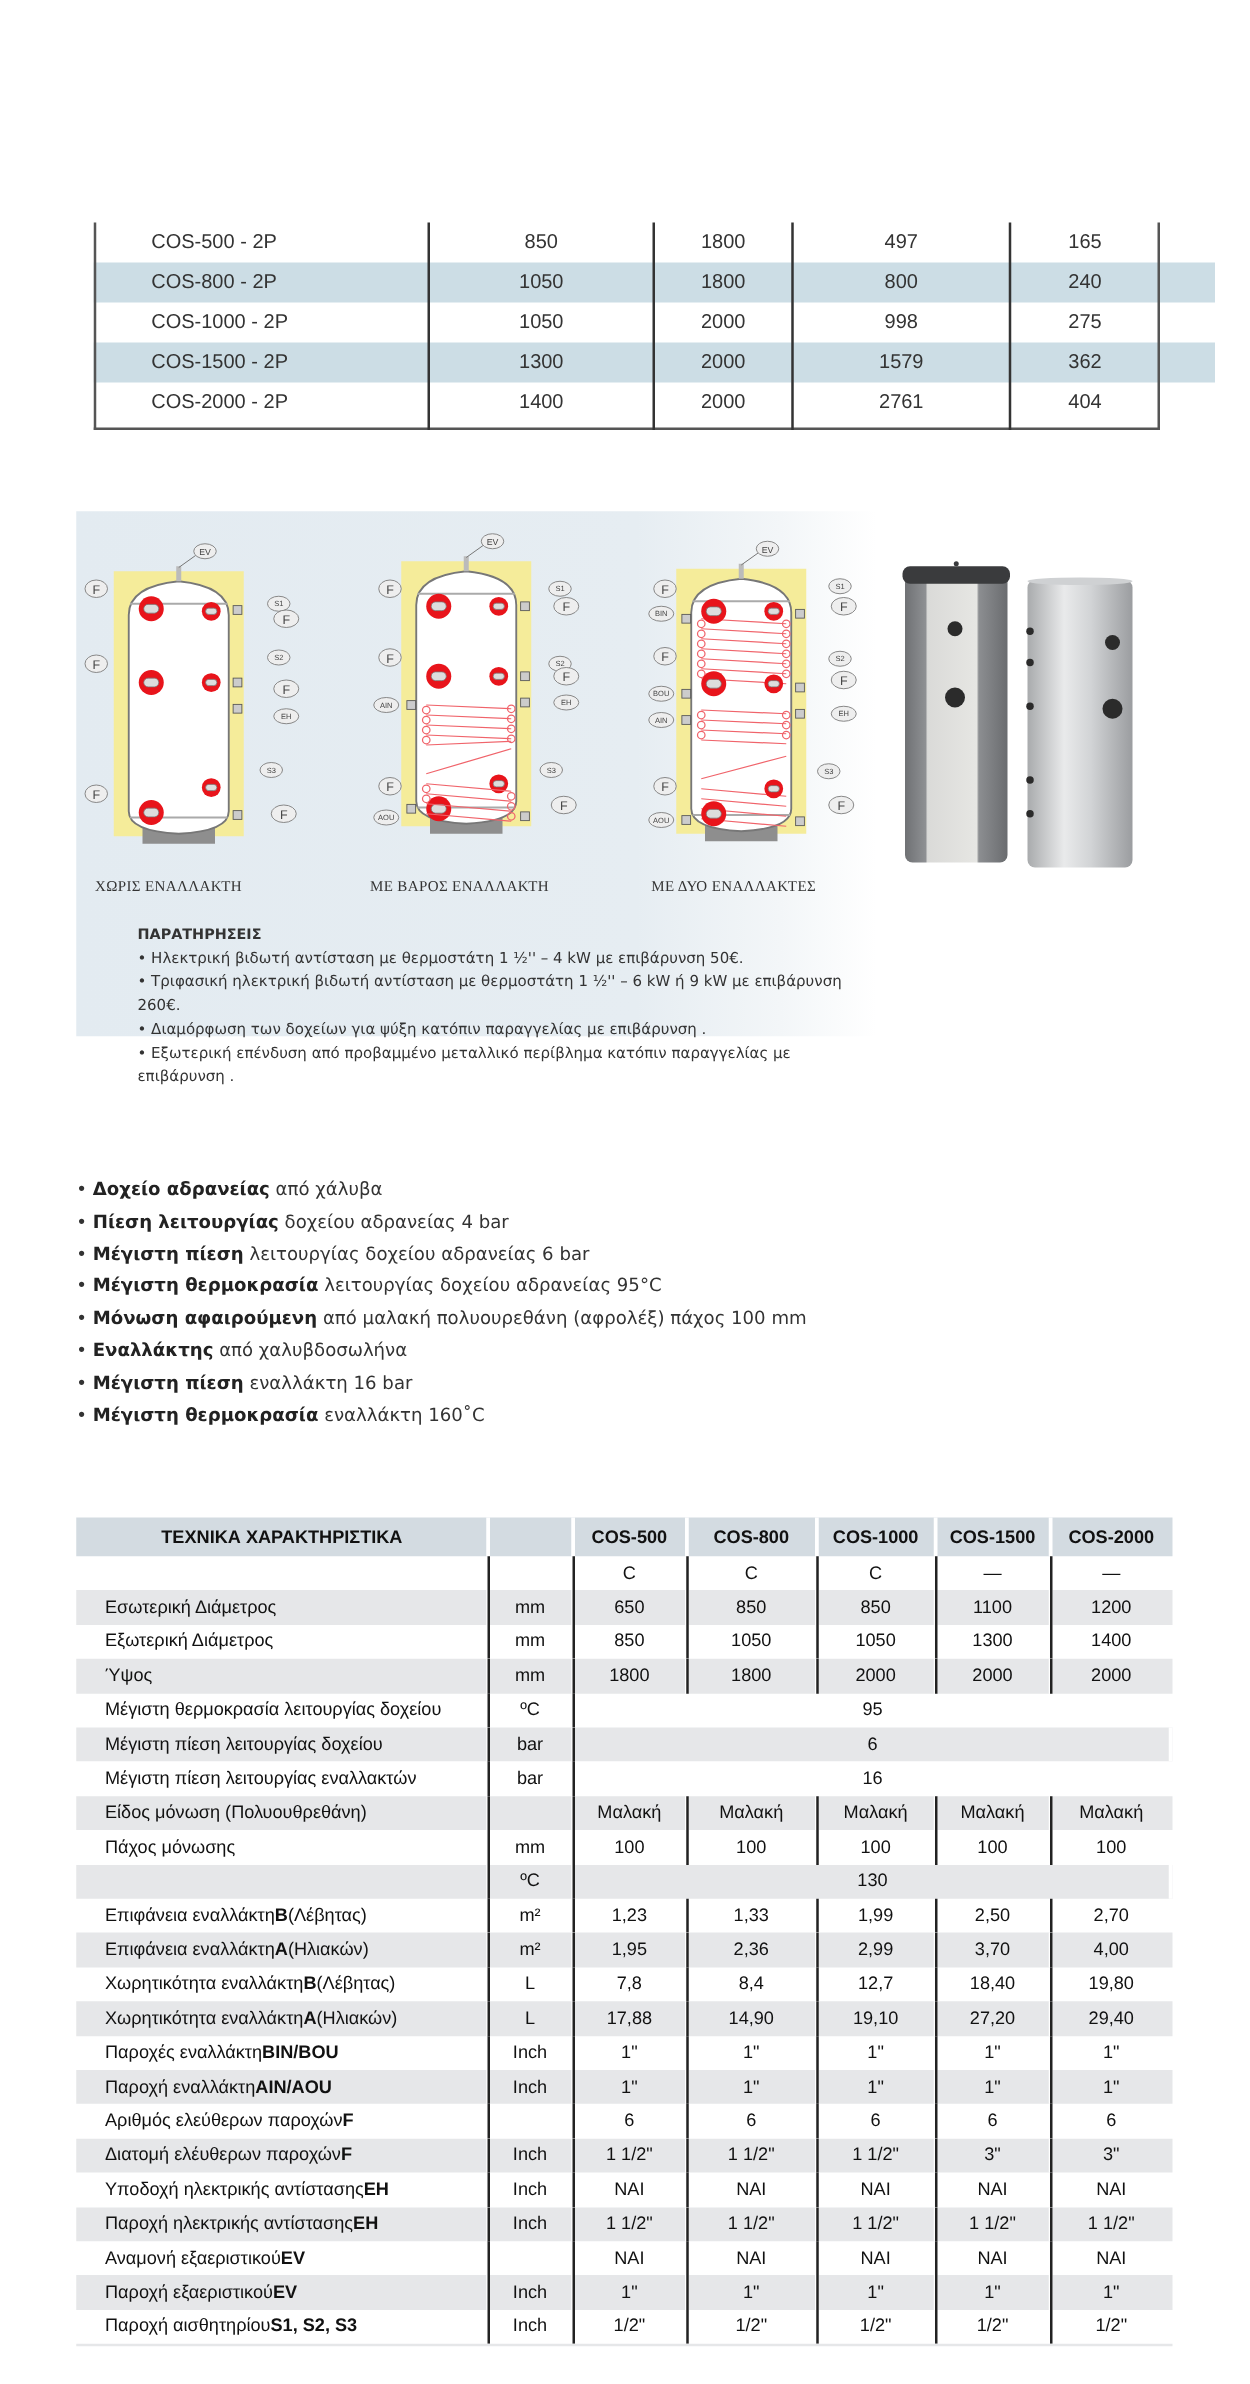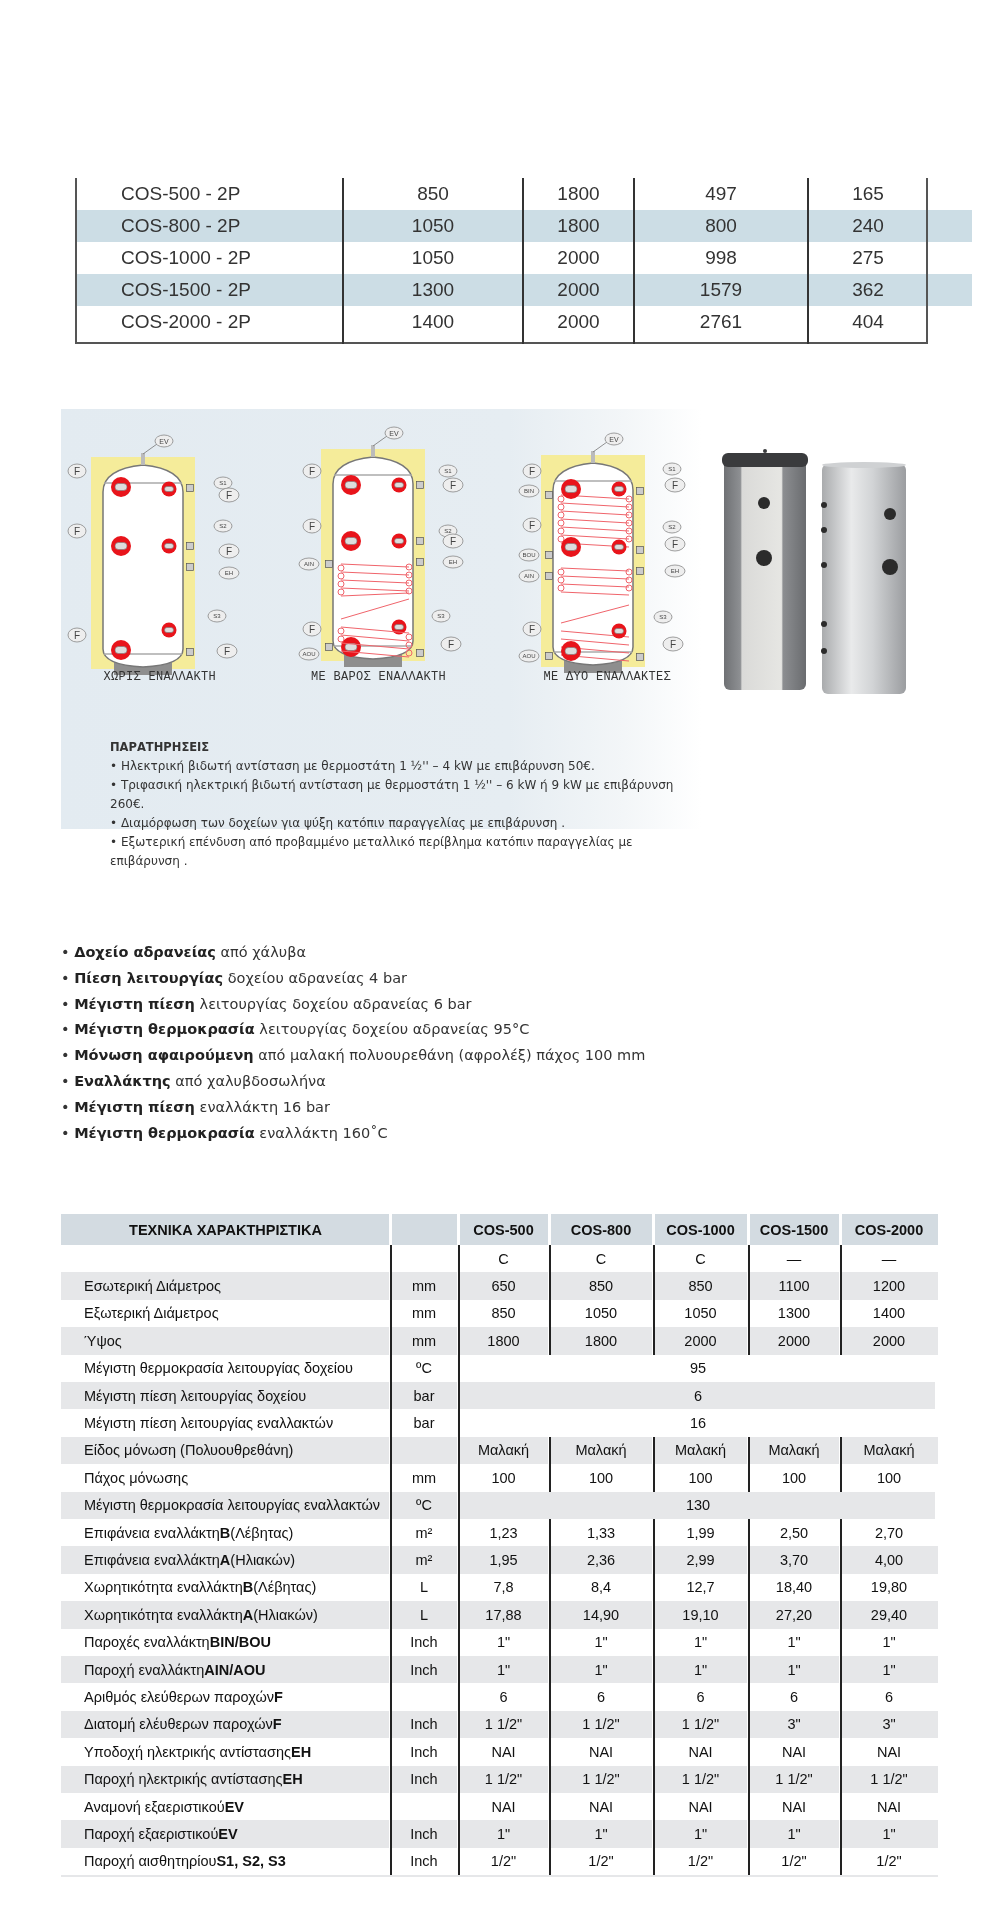--- a/index.html
+++ b/index.html
@@ -1,30 +1,30 @@
 <!DOCTYPE html>
 <html><head>
 <meta charset="utf-8">
 <style>
   html,body{margin:0;padding:0;background:#fff;}
   body{width:1000px;height:1907px;position:relative;overflow:hidden;font-family:"Liberation Sans",sans-serif;color:#222;}
   .dims-wrap{position:absolute;left:75px;top:73px;width:853px;height:271px;}
   .dims-wrap .hc{position:absolute;color:#fff;font-weight:bold;text-align:center;display:flex;align-items:center;justify-content:center;flex-direction:column;line-height:1.25;letter-spacing:0.5px;}
   .vsep-w{position:absolute;width:3px;background:#fff;}
   .hsep-w{position:absolute;height:3px;background:#fff;}
-  .drow{position:absolute;left:0;width:897px;height:32px;display:flex;align-items:center;font-size:19px;color:#333;}
+  .drow{position:absolute;left:0;width:897px;height:32px;display:flex;align-items:center;font-size:16px;color:#333;}
   .drow.alt{background:#ccdde5;}
   .drow .c{position:absolute;top:0;height:32px;display:flex;align-items:center;justify-content:center;}
   .drow .c0{justify-content:flex-start;padding-left:46px;}
   .vsep-b{position:absolute;width:2px;background:#333;}
   .dims-frame{position:absolute;left:0;top:105px;width:853px;height:166px;border-left:2px solid #555;border-right:2px solid #555;border-bottom:2px solid #555;box-sizing:border-box;}
 
   
   .panel{position:absolute;left:61px;top:409px;width:640px;height:420px;background:linear-gradient(to right,#e3ebf1 0%,#e6edf2 70%,#f3f6f8 88%,#ffffff 100%);}
-  .cap{position:absolute;font-family:Liberation Mono, monospace;font-size:12px;color:#333;text-align:right;letter-spacing:0.3px;}
+  .cap{position:absolute;font-family:Liberation Serif, serif;font-size:12px;color:#333;text-align:left;letter-spacing:0.3px;margin-top:32px;}
   .notes{position:absolute;left:49px;top:329px;font-family:"DejaVu Sans",sans-serif;font-size:12px;color:#333;line-height:19px;}
   .notes .nt{font-weight:bold;font-size:11.5px;}
   .photo{position:absolute;left:720px;top:448px;width:220px;height:260px;}
 
   
   .features{position:absolute;left:61px;top:940px;font-family:"DejaVu Sans",sans-serif;font-size:14.5px;color:#333;}
   .features .fi{height:25.8px;line-height:25.8px;white-space:nowrap;}
   .features b{font-weight:bold;color:#222;}
 
   
@@ -571,25 +571,20 @@
         <div class="gap" style="left:686px"></div>
         <div class="gap" style="left:778px"></div>
         <div class="vline" style="left:329px;top:0;height:100%"></div>
         <div class="vline" style="left:397px;top:0;height:100%"></div>
         <div class="vline" style="left:488px;top:0;height:100%"></div>
         <div class="vline" style="left:592px;top:0;height:100%"></div>
         <div class="vline" style="left:687px;top:0;height:100%"></div>
         <div class="vline" style="left:779px;top:0;height:100%"></div>
       </div>
       <div class="srow alt" style="top: 277.6px;">
-        <div class="sc lbl">
-          <span>Μέγιστη θερμοκρασία λειτουργίας εναλλακτών</span>
-          <b></b>
-          <span></span>
-        </div>
         <div class="sc unit">ºC</div>
         <div class="sc span">130</div>
         <div class="gap" style="left:328px"></div>
         <div class="gap" style="left:396px"></div>
         <div class="gap" style="left:874px;width:3px"></div>
         <div class="vline" style="left:329px;top:0;height:100%"></div>
         <div class="vline" style="left:397px;top:0;height:100%"></div>
       </div>
       <div class="srow" style="top: 305px;">
         <div class="sc lbl">

